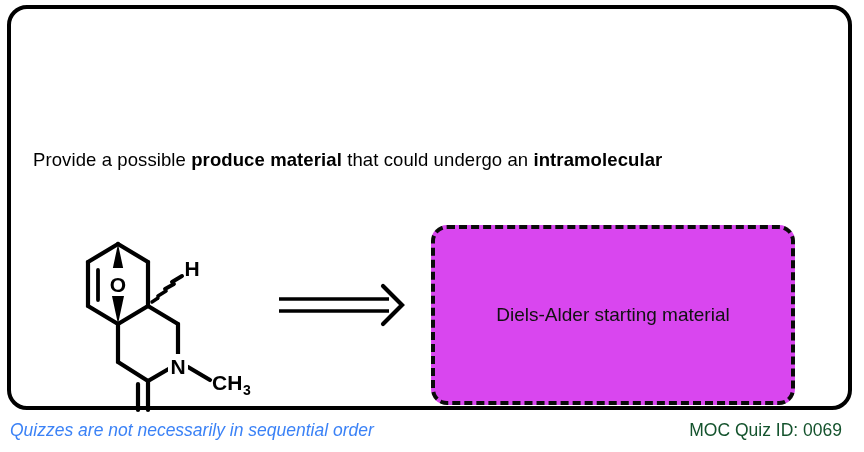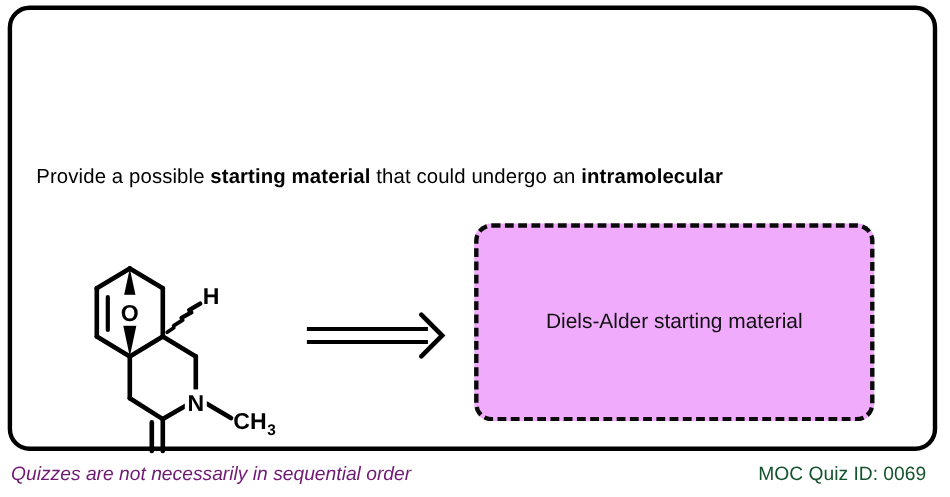--- a/index.html
+++ b/index.html
@@ -52,42 +52,42 @@
   #retro-arrow {
     position: absolute;
     left: 262px;
     top: 272px;
     width: 135px;
     height: 48px;
   }
   #answer-box {
     position: absolute;
     left: 420px;
-    top: 194px;
+    top: 216px;
     width: 364px;
     height: 180px;
     box-sizing: border-box;
     border: 4px dashed #0a0a0a;
     border-radius: 16px;
-    background: #f0abfc;
+    background: #d946ef;
     display: flex;
     align-items: center;
     justify-content: center;
   }
   #answer-box-label {
     font-size: 19px;
     color: #111111;
   }
   #footer-note {
     position: absolute;
     left: 10px;
     top: 420px;
     font-size: 17.5px;
     font-style: italic;
-    color: #701a75;
+    color: #3b82f6;
   }
   #quiz-id {
     position: absolute;
     right: 22px;
     top: 420px;
     font-size: 17.5px;
     color: #14532d;
   }
   .mol-label {
     font-size: 21px;
@@ -101,21 +101,21 @@
     fill: #000000;
     font-family: "Liberation Sans", sans-serif;
   }
 </style>
 </head>
 <body>
 
 <div id="quiz-card">
 
   <div id="question-text">
-    <div class="line1"><span>Provide a possible </span><b>starting material</b><span> that could undergo an </span><b>intramolecular</b></div>
+    <div class="line1"><span>Provide a possible </span><b>produce material</b><span> that could undergo an </span><b>intramolecular</b></div>
   </div>
 
   <div id="molecule-area">
     <svg width="200" height="200" viewBox="0 0 200 200">
       <g stroke="#000000" stroke-width="4.2" fill="none" stroke-linecap="round" stroke-linejoin="round">
 
         <line x1="52" y1="30" x2="22" y2="48"></line>
         <line x1="22" y1="48" x2="22" y2="92"></line>
         <line x1="22" y1="92" x2="52" y2="110"></line>
         <line x1="52" y1="110" x2="82" y2="92"></line>

